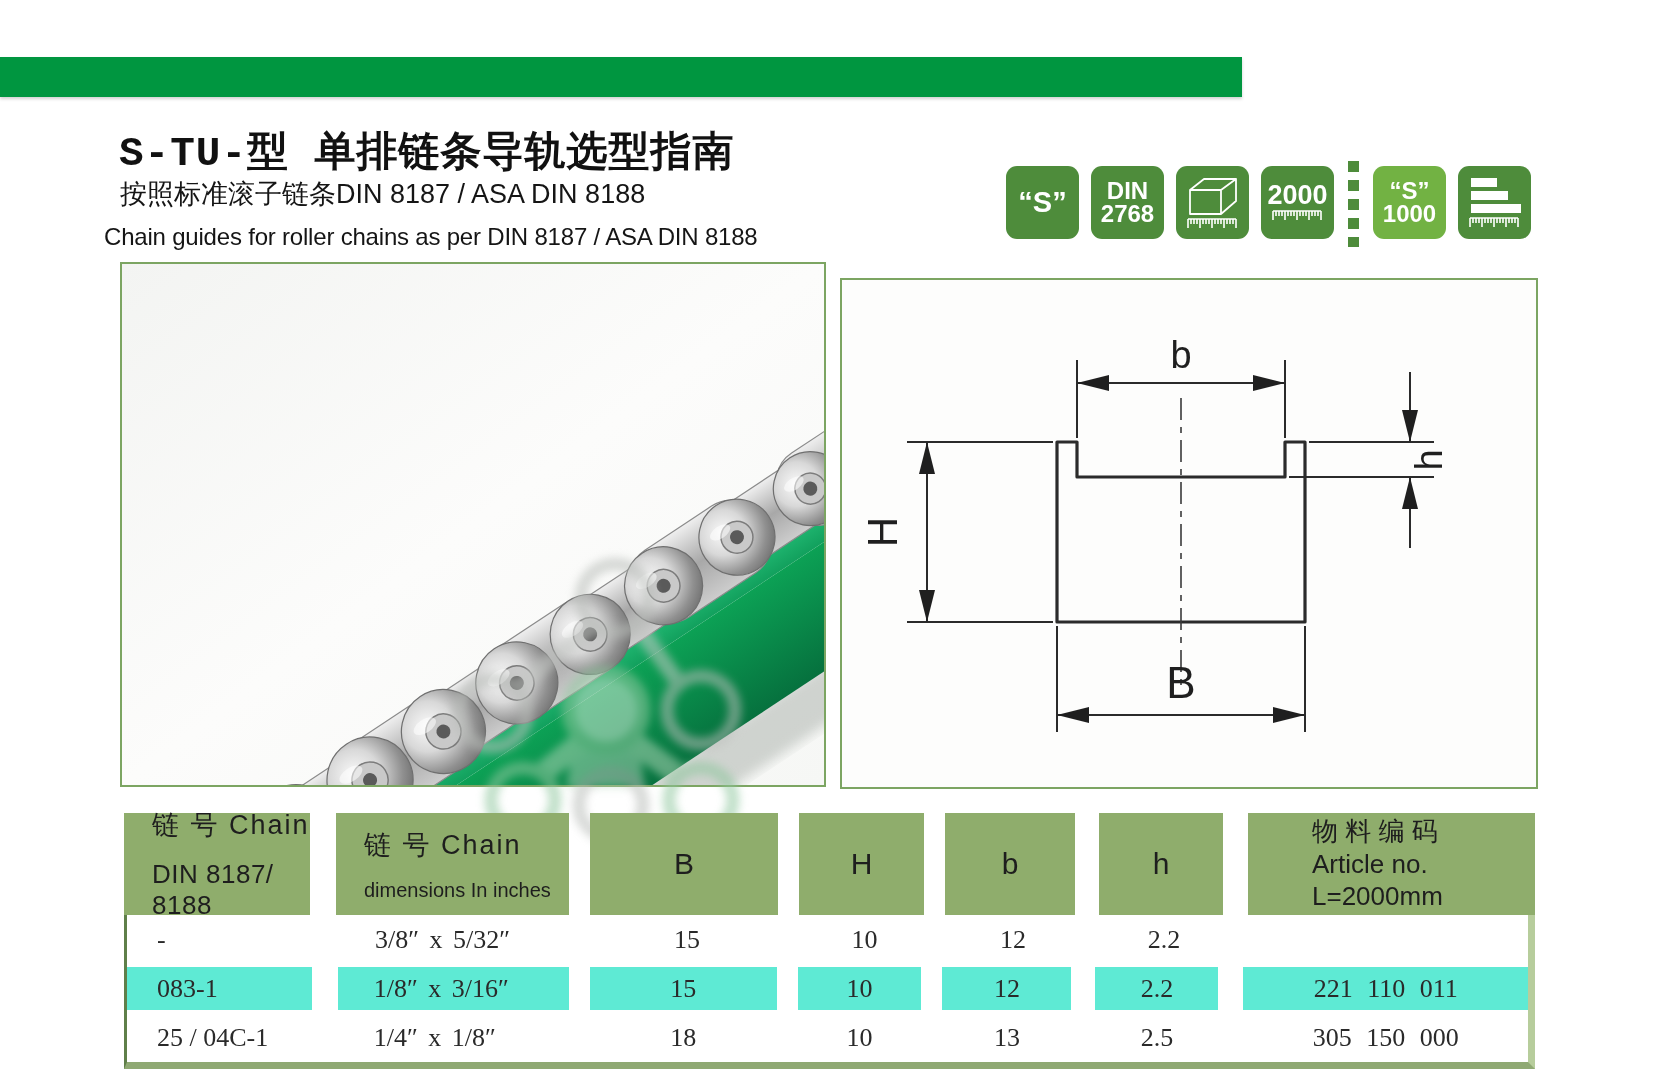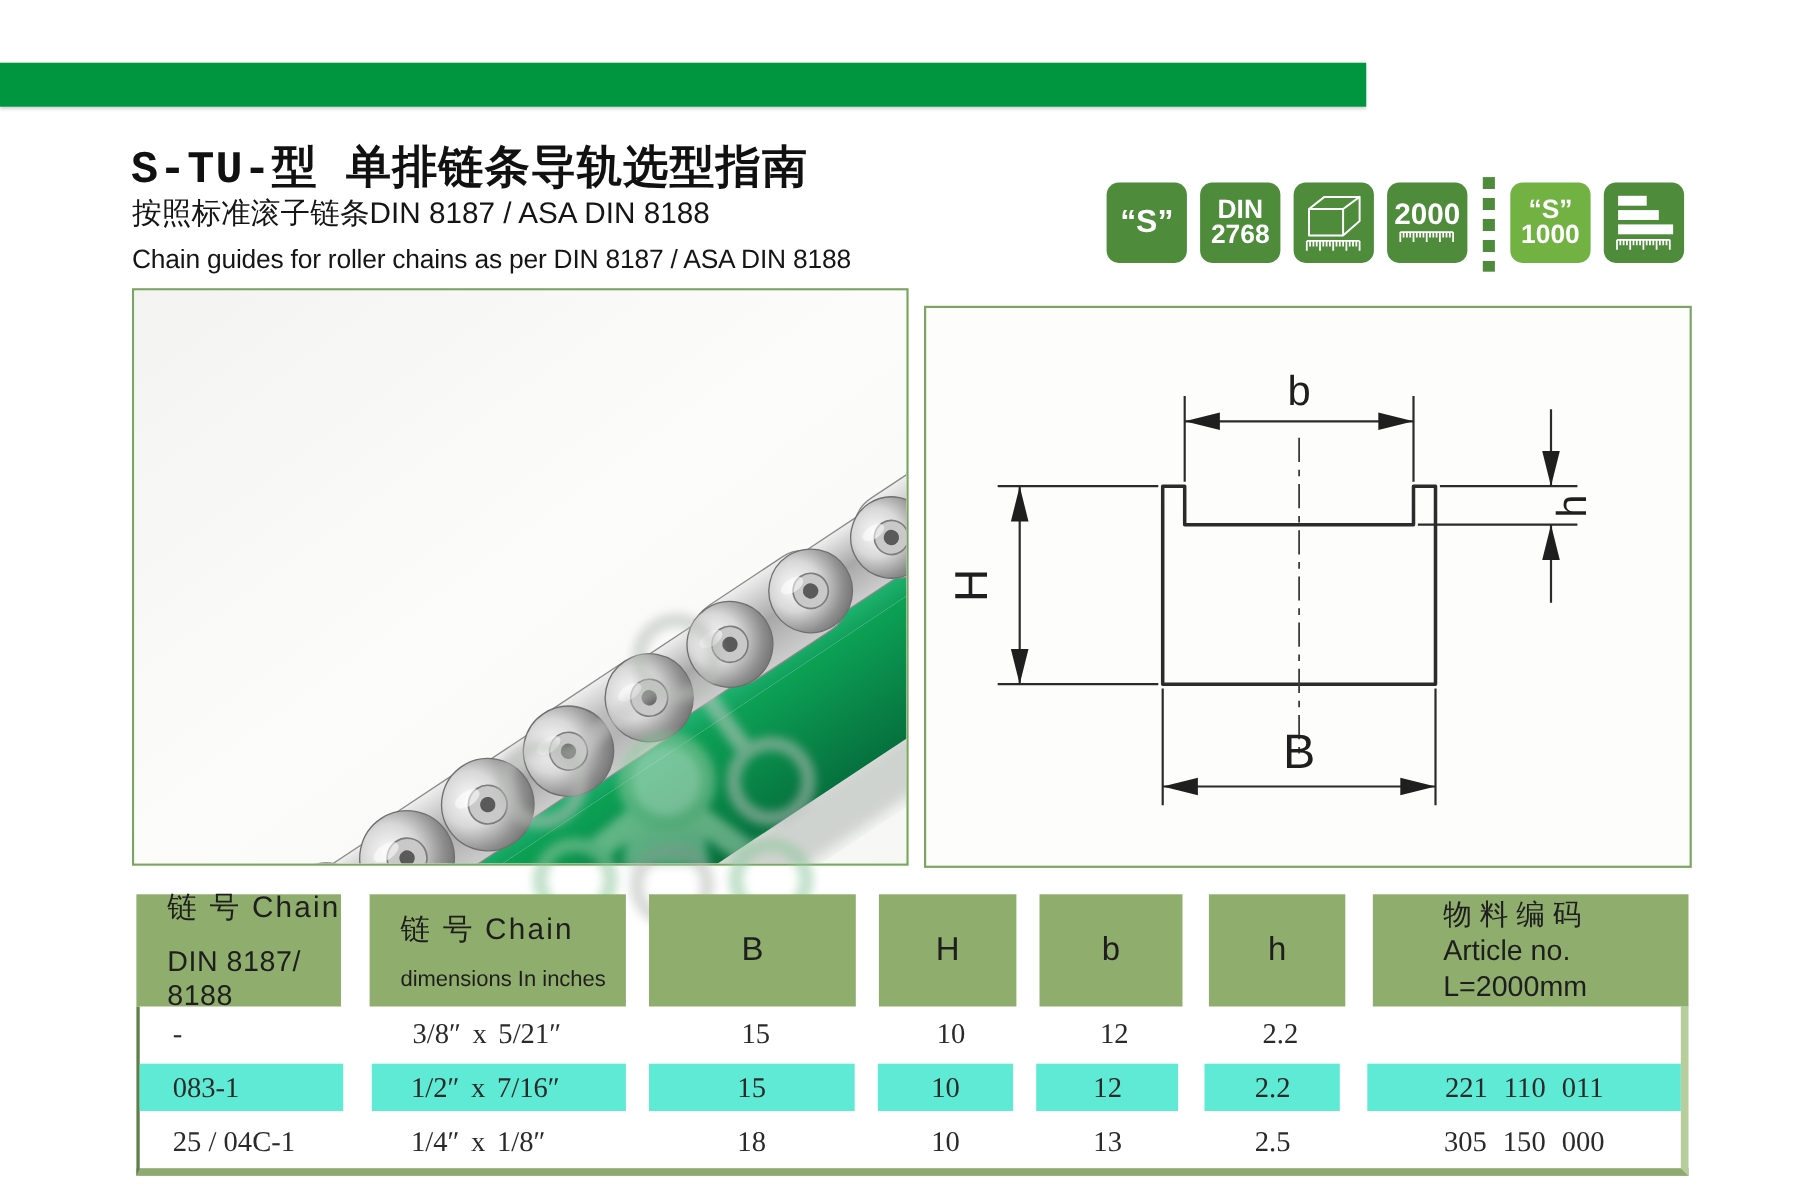--- a/index.html
+++ b/index.html
@@ -5,21 +5,21 @@
   html,body{margin:0;padding:0;width:1653px;height:1088px;background:#ffffff;overflow:hidden;
     font-family:"Liberation Sans","DejaVu Sans",sans-serif;}
 
   
   .topbar{position:absolute;left:0;top:57px;width:1242px;height:40px;background:#009640;
     box-shadow:0 2px 3px rgba(0,0,0,.18);}
 
   
   .title{position:absolute;left:119px;top:124px;font-size:41px;font-weight:bold;color:#111;letter-spacing:1px;font-family:Liberation Mono, monospace;}
   .sub-cn{position:absolute;left:120px;top:176px;font-size:27px;color:#151515;}
-  .sub-en{position:absolute;left:120px;top:223px;font-size:24px;color:#151515;letter-spacing:-.2px;}
+  .sub-en{position:absolute;left:104px;top:223px;font-size:24px;color:#151515;letter-spacing:-.2px;}
 
   
   .badges{position:absolute;left:1006px;top:166px;display:flex;align-items:flex-start;gap:12px;}
   .badge{width:73px;height:73px;border-radius:11px;background:#4E8C3B;color:#fff;display:flex;
     flex-direction:column;align-items:center;justify-content:center;line-height:.95;flex:0 0 auto;}
   .badge.light{background:#72B243;}
   .badge .t-big{font-size:29px;font-weight:bold;}
   .badge .t-med{font-size:24px;font-weight:bold;}
   .badge svg{display:block;}
   .badge-sep{width:11px;height:86px;margin:-5px 2px 0 2px;flex:0 0 auto;
@@ -290,29 +290,29 @@
     <div class="cell c6">h</div>
     <div class="cell c7">
       <div>物 料 编 码</div>
       <div>Article no.</div>
       <div>L=2000mm</div>
     </div>
   </div>
   <div class="t-body">
     <div class="row body-row">
       <div class="cell c1">-</div>
-      <div class="cell c2">3/8″ x 5/21″</div>
+      <div class="cell c2">3/8″ x 5/32″</div>
       <div class="cell c3">15</div>
       <div class="cell c4">10</div>
       <div class="cell c5">12</div>
       <div class="cell c6">2.2</div>
     </div>
     <div class="row body-row alt">
       <div class="cell c1">083-1</div>
-      <div class="cell c2">1/2″ x 7/16″</div>
+      <div class="cell c2">1/8″ x 3/16″</div>
       <div class="cell c3">15</div>
       <div class="cell c4">10</div>
       <div class="cell c5">12</div>
       <div class="cell c6">2.2</div>
       <div class="cell c7">221 110 011</div>
     </div>
     <div class="row body-row">
       <div class="cell c1">25 / 04C-1</div>
       <div class="cell c2">1/4″ x 1/8″</div>
       <div class="cell c3">18</div>

